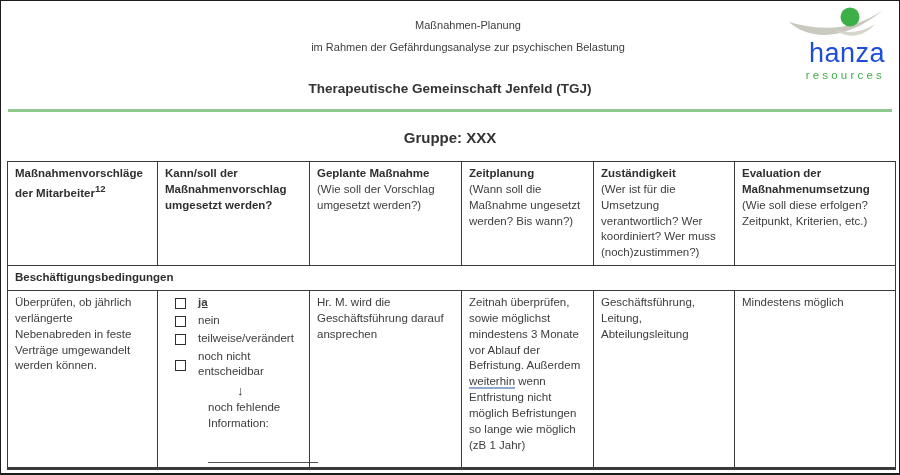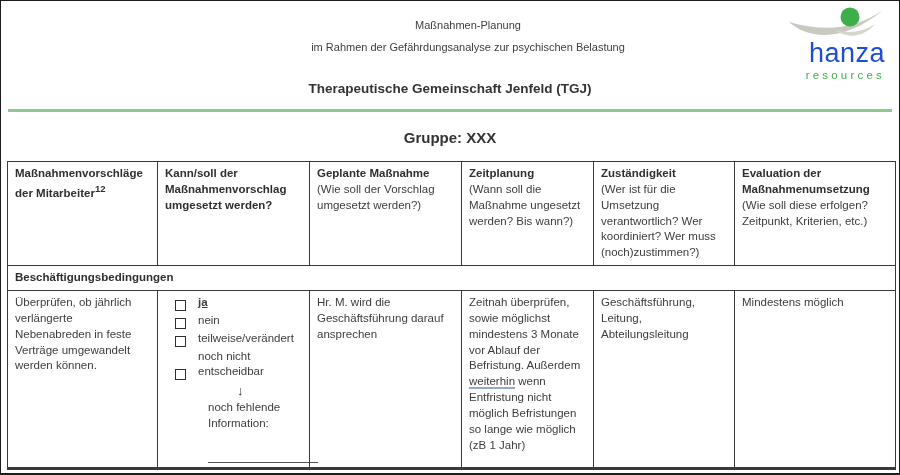--- a/index.html
+++ b/index.html
@@ -94,21 +94,21 @@
   table.main tr.body td { border-bottom-width: 3px; }
 
   .hdr-title { font-weight: bold; color: #2f2f2f; }
   .hdr-note { font-weight: normal; }
   .section-label { font-weight: bold; color: #2f2f2f; }
 
   .pre-line { white-space: pre-line; }
 
   
   .cb-list { padding-left: 10px; }
-  .cb-item { display: flex; align-items: flex-end; margin-bottom: 2px; }
+  .cb-item { display: flex; align-items: center; margin-bottom: 2px; }
   .cb-box {
     flex: 0 0 auto;
     width: 11px; height: 11px;
     border: 1.6px solid #2f2f2f;
     margin-top: 2px;
     margin-right: 12px;
     background: #fff;
   }
   .cb-label { display: inline-block; max-width: 112px; }
   .cb-emph { font-weight: bold; text-decoration: underline; }

